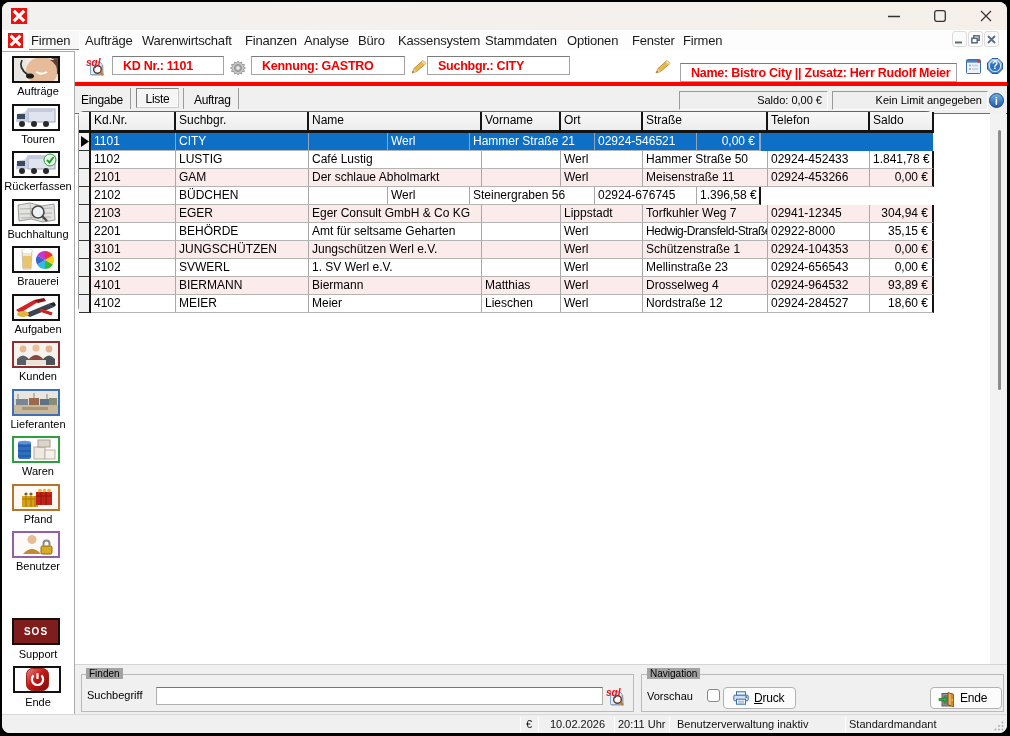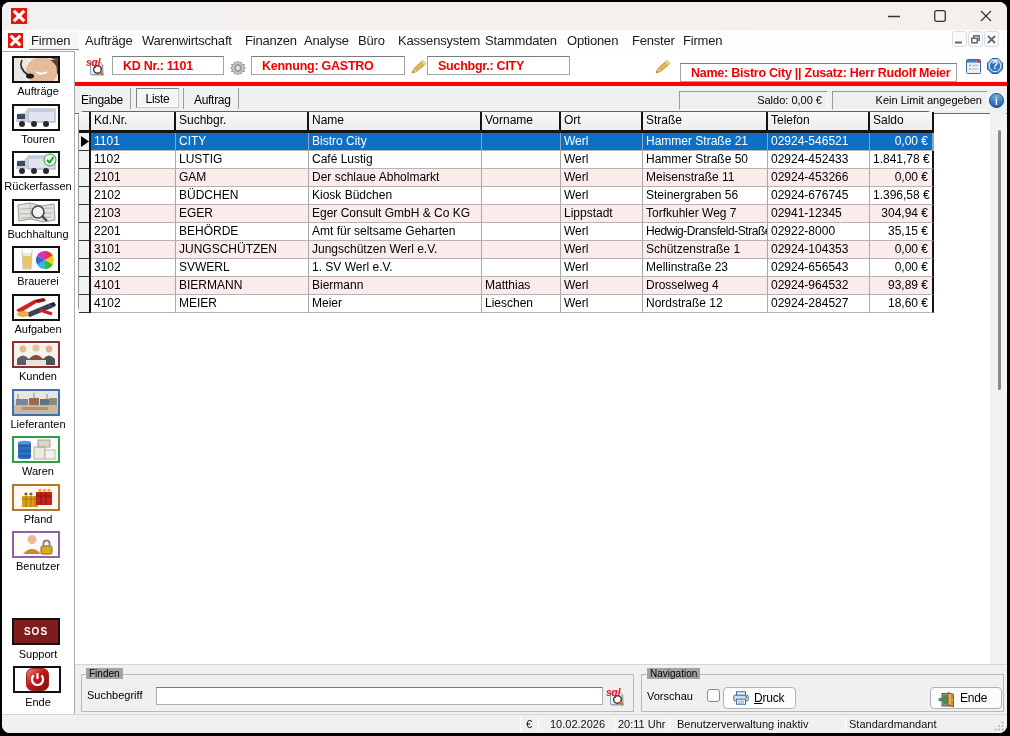--- a/index.html
+++ b/index.html
@@ -368,21 +368,20 @@
         <div class="hc w8">Saldo</div>
       </div>
     <div class="grow sel">
         <div class="gc w0 sc">
           <svg width="8" height="11" viewBox="0 0 8 11" style="position:absolute;left:2px;top:3px">
             <path d="M0 0 L8 5.5 L0 11 Z" fill="#000"></path>
           </svg>
         </div>
         <div class="gc w1">1101</div>
         <div class="gc w2">CITY</div>
-        <div class="gc w3">Bistro City</div>
         <div class="gc w4"></div>
         <div class="gc w5">Werl</div>
         <div class="gc w6">Hammer Straße 21</div>
         <div class="gc w7">02924-546521</div>
         <div class="gc w8 num">0,00 €</div>
       </div>
     <div class="grow ">
         <div class="gc w0 sc"></div>
         <div class="gc w1">1102</div>
         <div class="gc w2">LUSTIG</div>
@@ -401,21 +400,20 @@
         <div class="gc w4"></div>
         <div class="gc w5">Werl</div>
         <div class="gc w6">Meisenstraße 11</div>
         <div class="gc w7">02924-453266</div>
         <div class="gc w8 num">0,00 €</div>
       </div>
     <div class="grow ">
         <div class="gc w0 sc"></div>
         <div class="gc w1">2102</div>
         <div class="gc w2">BÜDCHEN</div>
-        <div class="gc w3">Kiosk Büdchen</div>
         <div class="gc w4"></div>
         <div class="gc w5">Werl</div>
         <div class="gc w6">Steinergraben 56</div>
         <div class="gc w7">02924-676745</div>
         <div class="gc w8 num">1.396,58 €</div>
       </div>
     <div class="grow pink">
         <div class="gc w0 sc"></div>
         <div class="gc w1">2103</div>
         <div class="gc w2">EGER</div>

